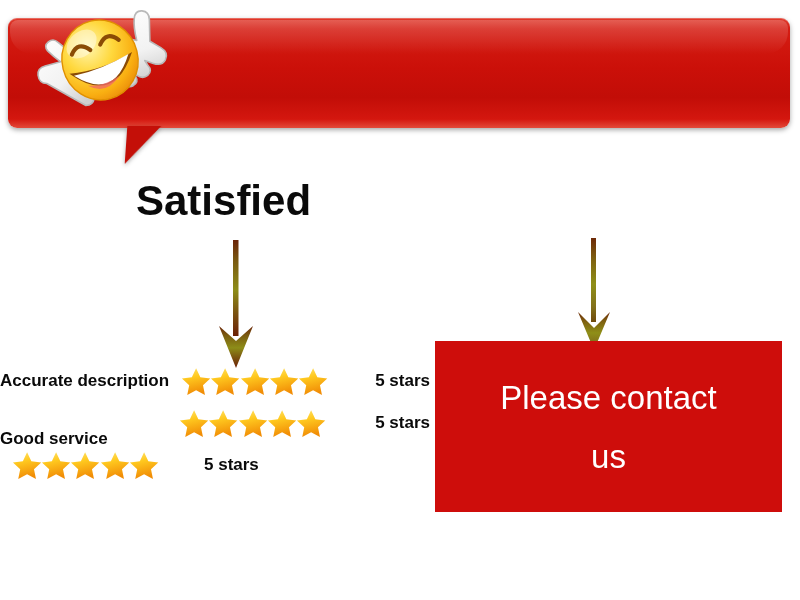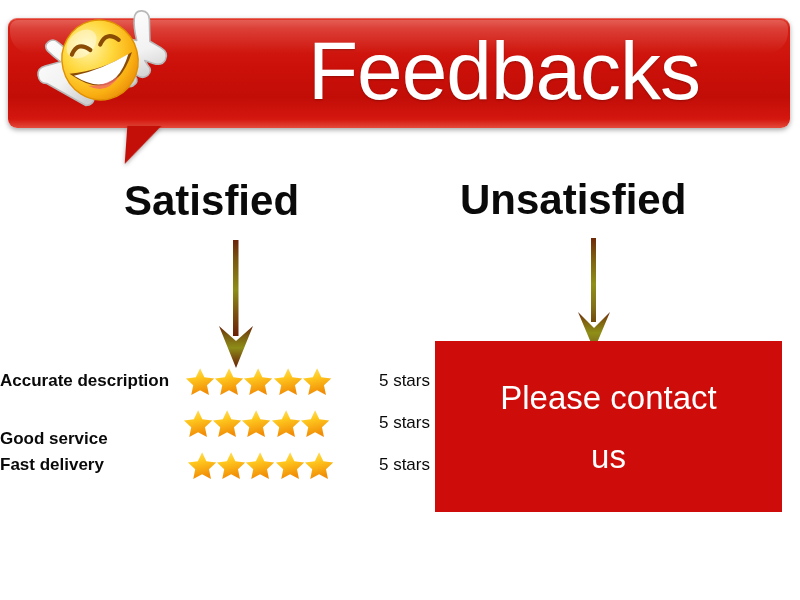--- a/index.html
+++ b/index.html
@@ -65,21 +65,21 @@
 
   
   .col-head {
     position:absolute;
     font-size:42px;
     font-weight:bold;
     color:#0a0a0a;
     white-space:nowrap;
     line-height:1;
   }
-  #head-satisfied   { left:124px; top:180px; }
+  #head-satisfied   { left:136px; top:180px; }
   #head-unsatisfied { left:460px; top:179px; }
 
   
   .arrow { position:absolute; }
   .arrow svg { display:block; overflow:visible; }
   #arrow-left  { left:212px; top:240px; width:48px; height:128px; }
   #arrow-right { left:570px; top:238px; width:48px; height:112px; }
 
   
   .ratings { position:absolute; left:0px; top:360px; width:430px; }
@@ -93,21 +93,21 @@
     font-size:17px;
     font-weight:bold;
     color:#0a0a0a;
     white-space:nowrap;
     padding-right:2px;
   }
   .stars { display:flex; align-items:center; gap:0px; width:146px; }
   .stars svg { display:block; width:31px; height:31px; margin-right:-1px; }
   .rating-value {
     font-size:17px;
-    font-weight:normal;
+    font-weight:bold;
     color:#0a0a0a;
     white-space:nowrap;
     padding-left:8px;
     margin-left:40px;
   }
   
   #row-0 .rating-label { width:196px; }
   #row-1 .rating-label { width:188px;margin-top:31px; }
   #row-1 .stars { margin-left:14px; }
   #row-1 .rating-value { padding-left:10px; }
@@ -138,21 +138,20 @@
   .contact-line-2 { align-self:center; margin-left:0; }
 </style>
 </head>
 <body>
 
 <div id="page">
 
   <div class="banner">
     <div class="banner-gloss"></div>
     <div class="banner-tail"></div>
-    <div class="banner-title">Feedbacks</div>
   </div>
 
   <div class="mascot">
     <svg viewBox="0 0 150 132" xmlns="http://www.w3.org/2000/svg">
       <defs>
         <radialGradient id="faceGrad" cx="38%" cy="30%" r="78%">
           <stop offset="0%" stop-color="#fff6b0"></stop>
           <stop offset="42%" stop-color="#ffd83d"></stop>
           <stop offset="78%" stop-color="#f9ae11"></stop>
           <stop offset="100%" stop-color="#e8870a"></stop>
@@ -182,21 +181,20 @@
 
         <path d="M5 46 q36 42 66 -6 q-33 11 -66 6 z" fill="#8a4b05"></path>
         <path d="M9 49 q33 34 58 -8 q-30 9 -58 8 z" fill="#ffffff"></path>
         <path d="M20 62 q16 14 33 -2 q-17 7 -33 2 z" fill="#f0676a" opacity="0.75"></path>
       </g>
     </svg>
   </div>
 
   <div class="col-head" id="head-satisfied">Satisfied</div>
 
-  <div class="col-head" id="head-unsatisfied">Unsatisfied</div>
 
   <div class="arrow" id="arrow-left">
     <svg viewBox="0 0 48 128" xmlns="http://www.w3.org/2000/svg">
       <defs>
         <linearGradient id="arrowGradA" x1="0" y1="0" x2="0" y2="1">
           <stop offset="0%" stop-color="#6b2408"></stop>
           <stop offset="22%" stop-color="#7a5a10"></stop>
           <stop offset="52%" stop-color="#8d8d18"></stop>
           <stop offset="76%" stop-color="#7a5210"></stop>
           <stop offset="100%" stop-color="#6b2006"></stop>
@@ -270,21 +268,20 @@
             <path d="M16 2 L20.5 11.6 L31 12.8 L23.3 20 L25.4 30.4 L16 25.2 L6.6 30.4 L8.7 20 L1 12.8 L11.5 11.6 Z" fill="url(#sg0)"></path>
           </svg>
         <svg viewBox="0 0 32 32">
             <path d="M16 2 L20.5 11.6 L31 12.8 L23.3 20 L25.4 30.4 L16 25.2 L6.6 30.4 L8.7 20 L1 12.8 L11.5 11.6 Z" fill="url(#sg0)"></path>
           </svg>
       </div>
       <div class="rating-value">5 stars</div>
     </div>
 
     <div class="rating-row" id="row-2">
-      <div class="rating-label">Fast delivery</div>
       <div class="stars">
         <svg viewBox="0 0 32 32">
             <path d="M16 2 L20.5 11.6 L31 12.8 L23.3 20 L25.4 30.4 L16 25.2 L6.6 30.4 L8.7 20 L1 12.8 L11.5 11.6 Z" fill="url(#sg0)"></path>
           </svg>
         <svg viewBox="0 0 32 32">
             <path d="M16 2 L20.5 11.6 L31 12.8 L23.3 20 L25.4 30.4 L16 25.2 L6.6 30.4 L8.7 20 L1 12.8 L11.5 11.6 Z" fill="url(#sg0)"></path>
           </svg>
         <svg viewBox="0 0 32 32">
             <path d="M16 2 L20.5 11.6 L31 12.8 L23.3 20 L25.4 30.4 L16 25.2 L6.6 30.4 L8.7 20 L1 12.8 L11.5 11.6 Z" fill="url(#sg0)"></path>
           </svg>

